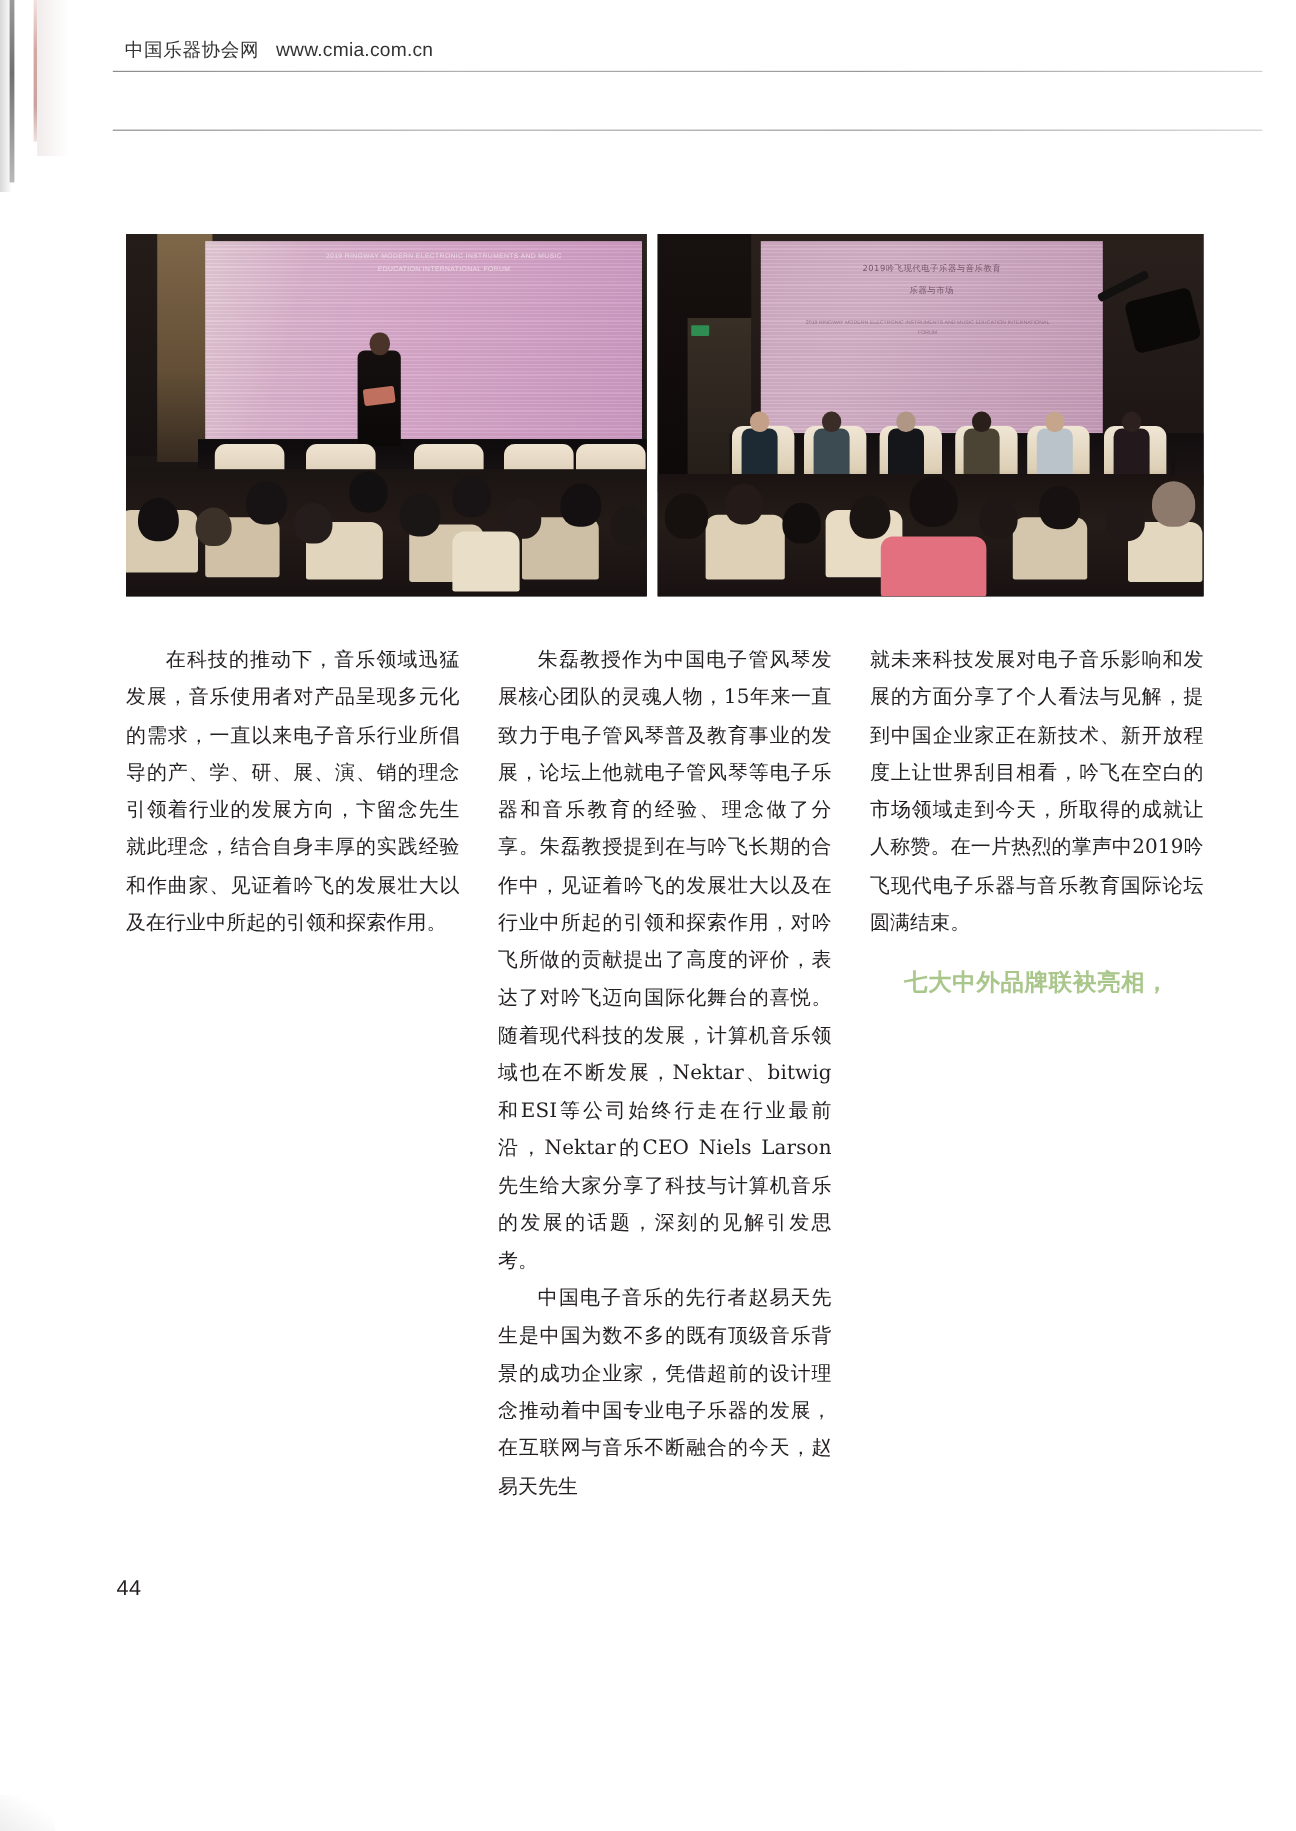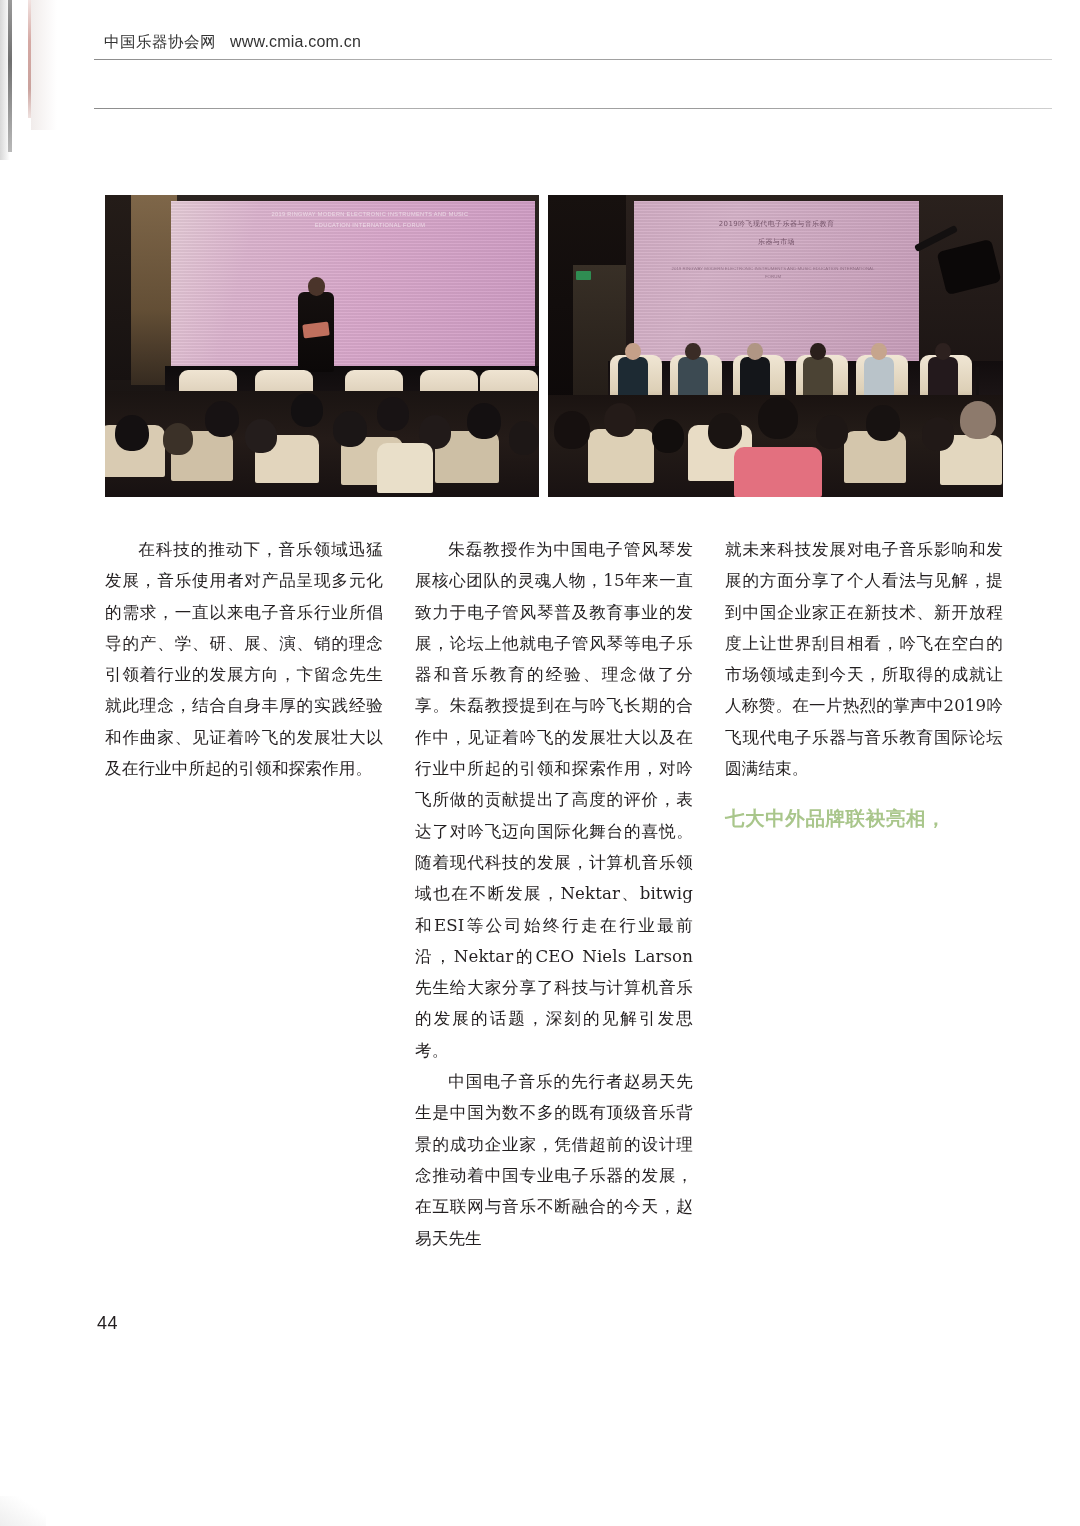--- a/index.html
+++ b/index.html
@@ -418,21 +418,21 @@
       <p class="body-p indent">在科技的推动下，音乐领域迅猛发展，音乐使用者对产品呈现多元化的需求，一直以来电子音乐行业所倡导的产、学、研、展、演、销的理念引领着行业的发展方向，卞留念先生就此理念，结合自身丰厚的实践经验和作曲家、见证着吟飞的发展壮大以及在行业中所起的引领和探索作用。</p>
     </div>
 
     <div class="col">
       <p class="body-p indent">朱磊教授作为中国电子管风琴发展核心团队的灵魂人物，15年来一直致力于电子管风琴普及教育事业的发展，论坛上他就电子管风琴等电子乐器和音乐教育的经验、理念做了分享。朱磊教授提到在与吟飞长期的合作中，见证着吟飞的发展壮大以及在行业中所起的引领和探索作用，对吟飞所做的贡献提出了高度的评价，表达了对吟飞迈向国际化舞台的喜悦。随着现代科技的发展，计算机音乐领域也在不断发展，Nektar、bitwig和ESI等公司始终行走在行业最前沿，Nektar的CEO Niels Larson先生给大家分享了科技与计算机音乐的发展的话题，深刻的见解引发思考。</p>
       <p class="body-p indent">中国电子音乐的先行者赵易天先生是中国为数不多的既有顶级音乐背景的成功企业家，凭借超前的设计理念推动着中国专业电子乐器的发展，在互联网与音乐不断融合的今天，赵易天先生</p>
     </div>
 
     <div class="col">
       <p class="body-p">就未来科技发展对电子音乐影响和发展的方面分享了个人看法与见解，提到中国企业家正在新技术、新开放程度上让世界刮目相看，吟飞在空白的市场领域走到今天，所取得的成就让人称赞。在一片热烈的掌声中2019吟飞现代电子乐器与音乐教育国际论坛圆满结束。</p>
-      <div class="section-head" style="color: rgb(169, 198, 139);">
+      <div class="section-head" style="color: rgb(169, 198, 139); text-align: center;">
         <div>七大中外品牌联袂亮相，</div>
       </div>
     </div>
 
   </div>
 
   <div class="folio">44</div>
 
 </div>
 

